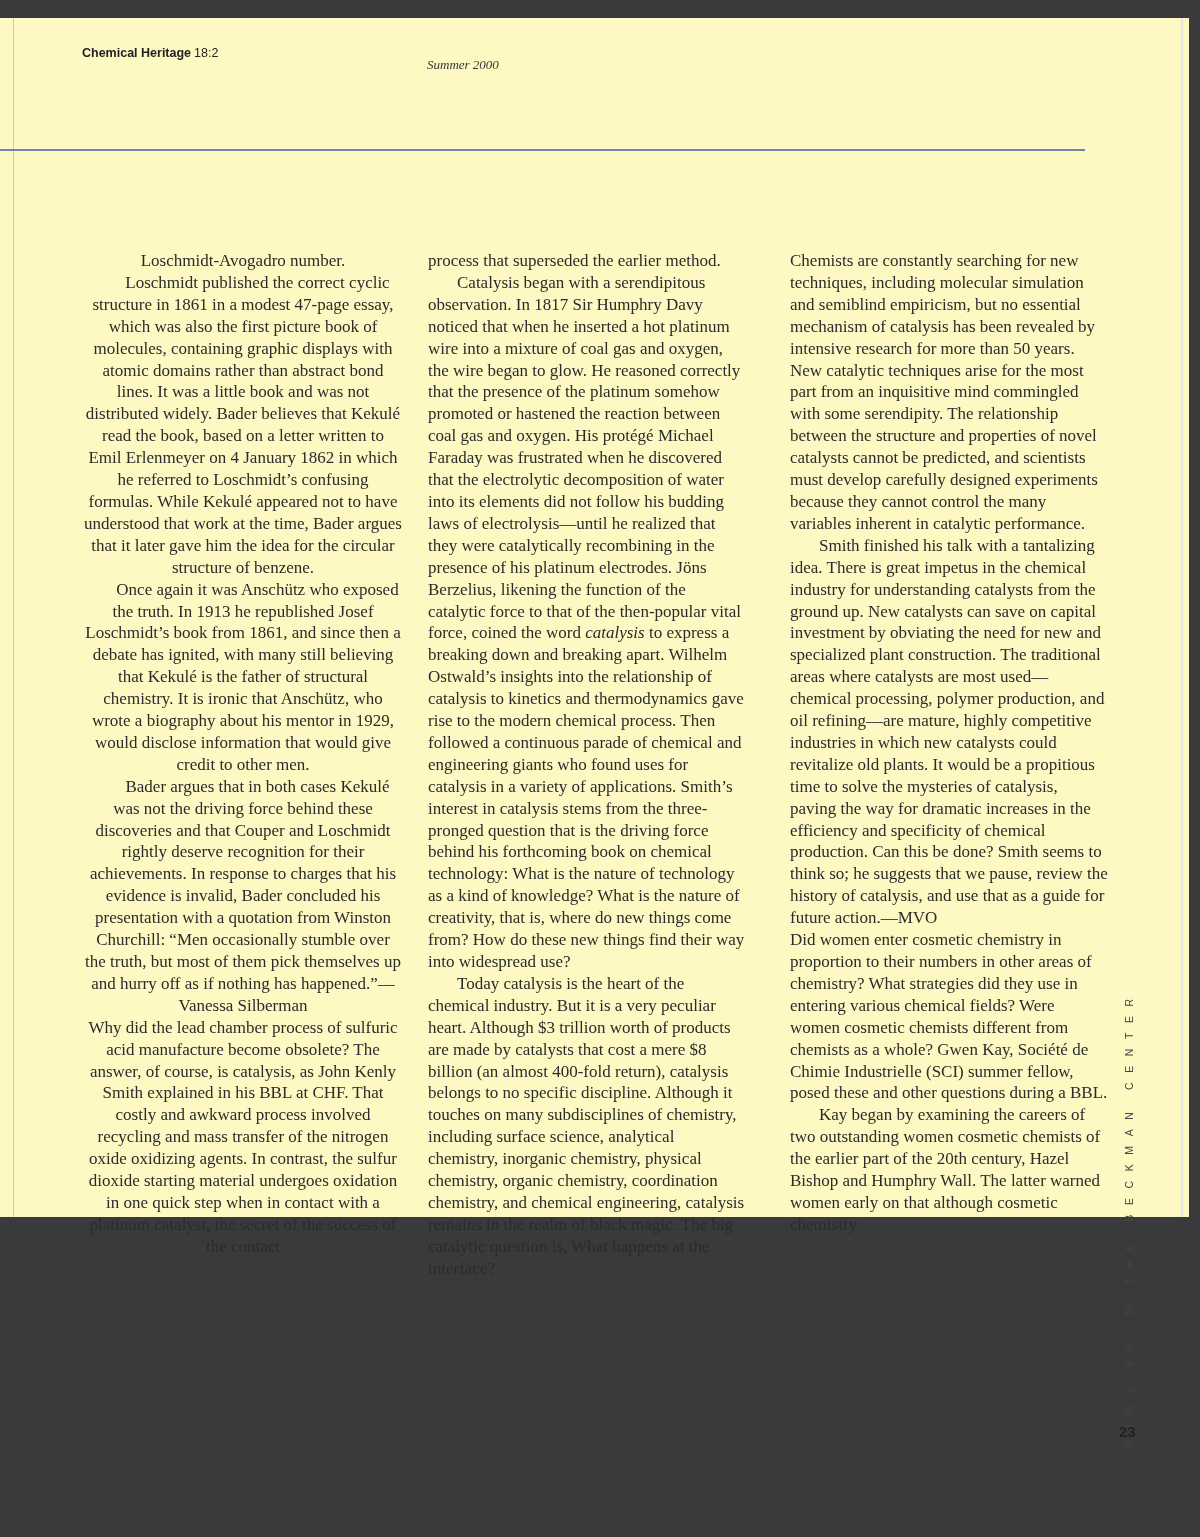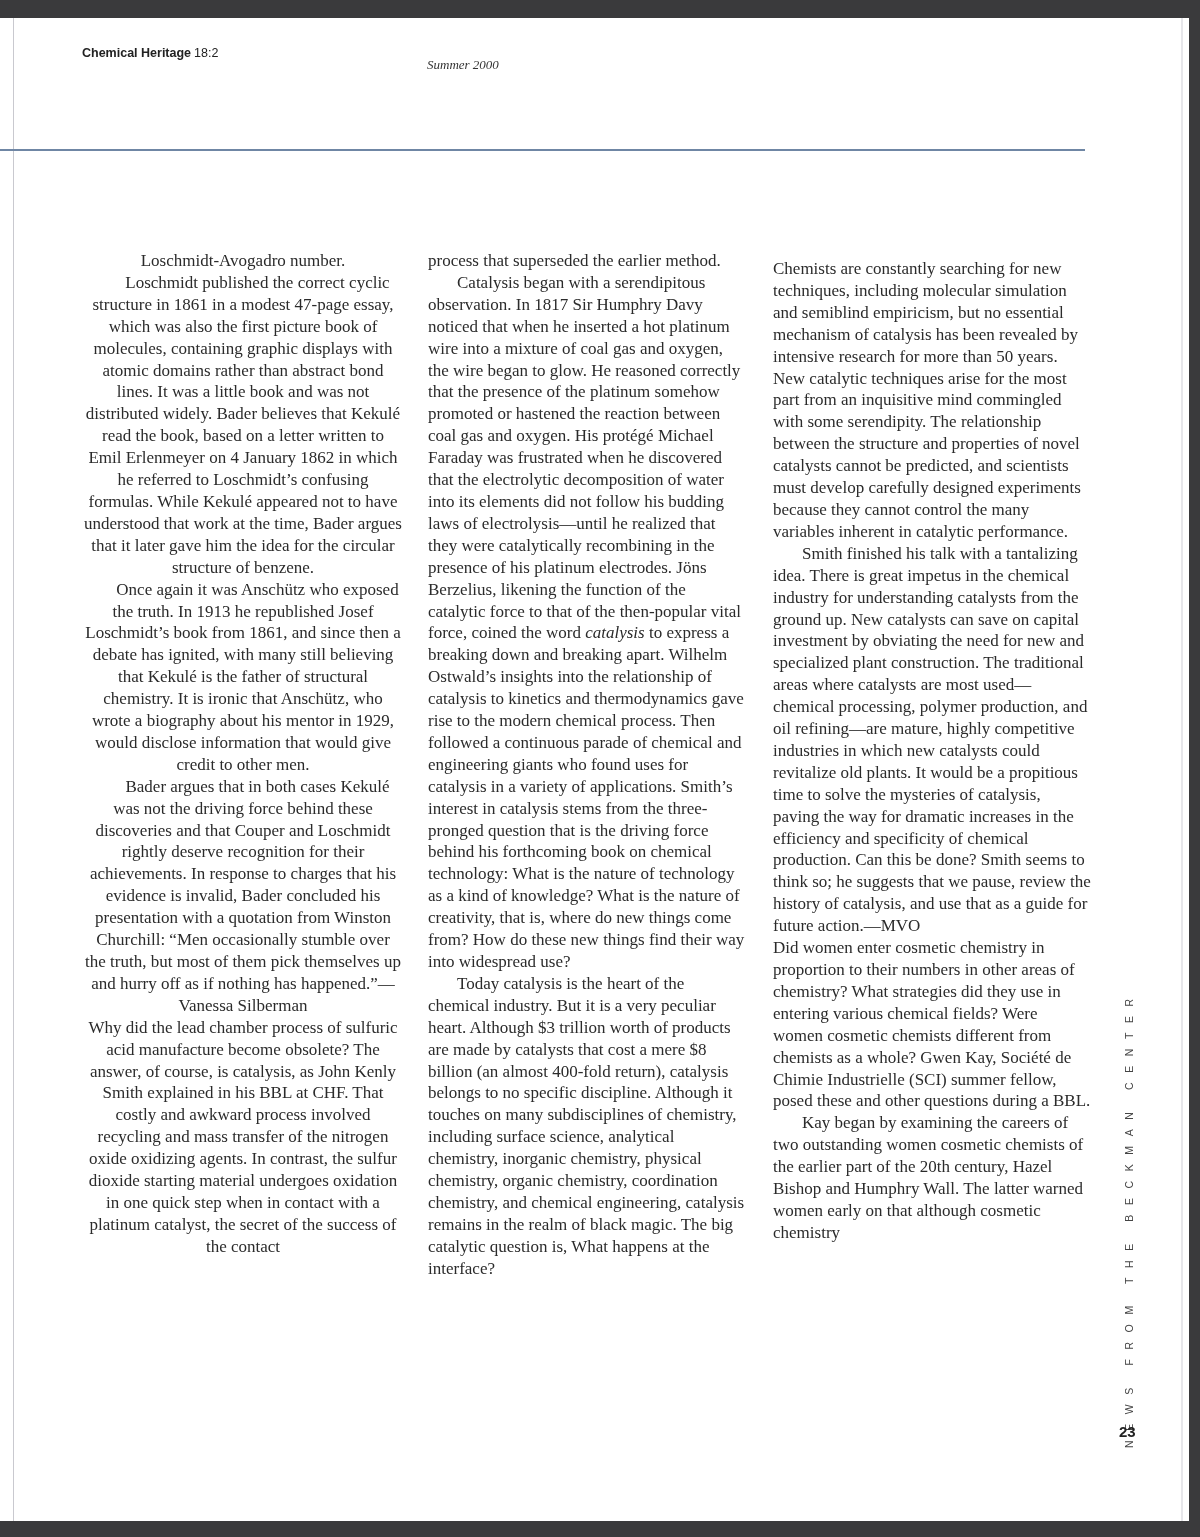--- a/index.html
+++ b/index.html
@@ -3,22 +3,22 @@
 <meta charset="utf-8">
 <style>
   html, body { margin: 0; padding: 0; }
   body {
     width: 1200px; height: 1537px;
     background: #3a3a3c;
     position: relative; overflow: hidden;
   }
   .page {
     position: absolute; left: 0; top: 18px;
-    width: 1189px; height: 1503px;
-    background: #ffffff;
+    width: 1189px; height: 1199px;
+    background: #fef9c3;
   }
   .page-edge {
     position: absolute; left: 13px; top: 0; bottom: 0;
     width: 1px; background: #c9c9cf;
   }
   .right-edge {
     position: absolute; right: 6px; top: 0; bottom: 0;
     width: 2px; background: #e6e6ea;
   }
   .running-head {
@@ -37,21 +37,21 @@
     position: absolute; top: 131px; left: 0; width: 1085px;
     height: 2px; background: #6f86a4;
   }
   .col {
     position: absolute; top: 232px; width: 318px;
     font-family: "Liberation Serif", serif;
     font-size: 17px; line-height: 21.9px; color: #2b2b2b;
   }
   .col1 { left: 84px; text-align: center; }
   .col2 { left: 428px; }
-  .col3 { left: 773px; margin-top: 8px; }
+  .col3 { left: 790px; }
   .col p { margin: 0; }
   .col p.indent { text-indent: 29px; }
   .col .it { font-style: italic; }
   .head {
     font-family: "Liberation Sans", sans-serif;
     font-weight: bold; font-style: italic;
     font-size: 16px; line-height: 21px;
     color: #6f85a8; margin: 0;
   }
   .col1 .head { margin-top: 7px; }

